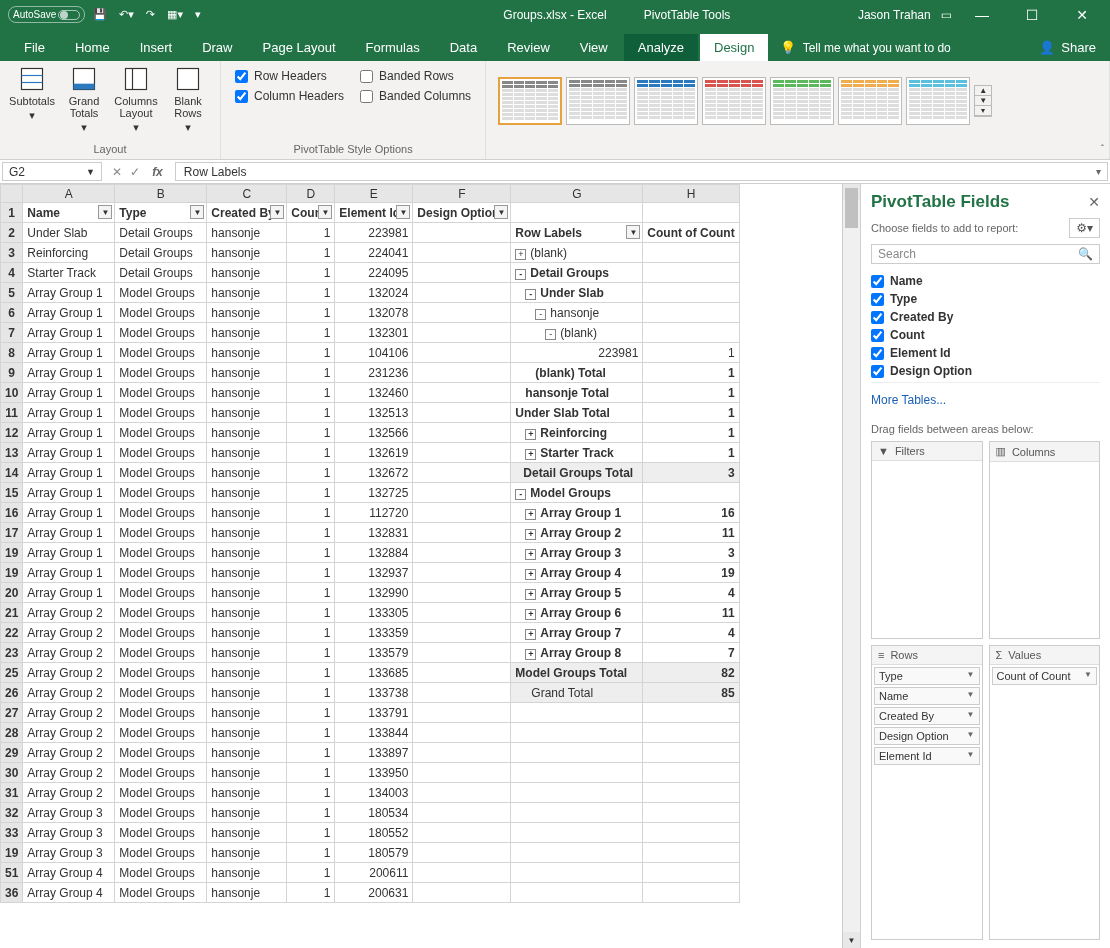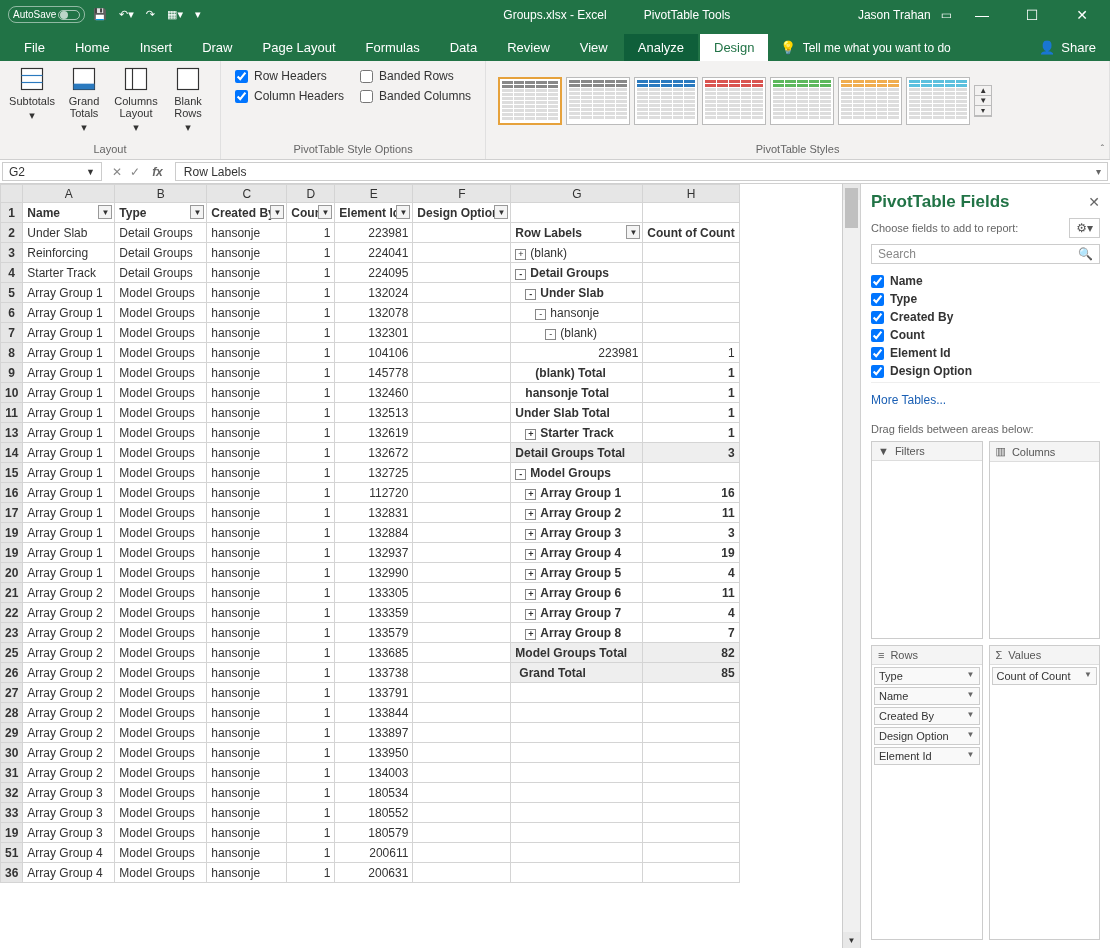--- a/index.html
+++ b/index.html
@@ -702,21 +702,20 @@
             <span style="background: rgb(221, 221, 221);"></span>
             <span style="background: rgb(221, 221, 221);"></span>
           </div>
         </div>
       <div class="gallery-btns">
         <div>▲</div>
         <div>▼</div>
         <div>▾</div>
       </div>
     </div>
-    <div class="label">PivotTable Styles</div>
   </div>
   <div class="collapse-rb">ˆ</div>
 </div>
 
 <div class="namebox-row">
   <div class="namebox">
     <span>G2</span>
     <span style="font-size:9px">▼</span>
   </div>
   <div class="fx-btns">
@@ -833,21 +832,21 @@
               <td></td>
               <td style="padding-left:44px;text-align:right;">223981</td>
               <td class="num" style="">1</td>
             </tr>
             <tr>
               <th class="rowhead">9</th>
               <td>Array Group 1</td>
               <td>Model Groups</td>
               <td>hansonje</td>
               <td class="num">1</td>
-              <td class="num">145778</td>
+              <td class="num">231236</td>
               <td></td>
               <td style="padding-left:24px;font-weight:bold;">(blank) Total</td>
               <td class="num" style="font-weight:bold;">1</td>
             </tr>
             <tr>
               <th class="rowhead">10</th>
               <td>Array Group 1</td>
               <td>Model Groups</td>
               <td>hansonje</td>
               <td class="num">1</td>
@@ -861,39 +860,50 @@
               <td>Array Group 1</td>
               <td>Model Groups</td>
               <td>hansonje</td>
               <td class="num">1</td>
               <td class="num">132513</td>
               <td></td>
               <td style="padding-left:4px;font-weight:bold;">Under Slab Total</td>
               <td class="num" style="font-weight:bold;">1</td>
             </tr>
             <tr>
+              <th class="rowhead">12</th>
+              <td>Array Group 1</td>
+              <td>Model Groups</td>
+              <td>hansonje</td>
+              <td class="num">1</td>
+              <td class="num">132566</td>
+              <td></td>
+              <td style="padding-left:14px;font-weight:bold;"><span class="exp">+</span>Reinforcing</td>
+              <td class="num" style="font-weight:bold;">1</td>
+            </tr>
+            <tr>
               <th class="rowhead">13</th>
               <td>Array Group 1</td>
               <td>Model Groups</td>
               <td>hansonje</td>
               <td class="num">1</td>
               <td class="num">132619</td>
               <td></td>
               <td style="padding-left:14px;font-weight:bold;"><span class="exp">+</span>Starter Track</td>
               <td class="num" style="font-weight:bold;">1</td>
             </tr>
             <tr>
               <th class="rowhead">14</th>
               <td>Array Group 1</td>
               <td>Model Groups</td>
               <td>hansonje</td>
               <td class="num">1</td>
               <td class="num">132672</td>
               <td></td>
-              <td style="padding-left:4px;font-weight:bold;background:#eee;">Detail Groups Total</td>
+              <td style="padding-left:12px;font-weight:bold;background:#eee;">Detail Groups Total</td>
               <td class="num" style="font-weight:bold;background:#eee;">3</td>
             </tr>
             <tr>
               <th class="rowhead">15</th>
               <td>Array Group 1</td>
               <td>Model Groups</td>
               <td>hansonje</td>
               <td class="num">1</td>
               <td class="num">132725</td>
               <td></td>
@@ -1000,21 +1010,21 @@
               <td class="num" style="font-weight:bold;background:#eee;">82</td>
             </tr>
             <tr>
               <th class="rowhead">26</th>
               <td>Array Group 2</td>
               <td>Model Groups</td>
               <td>hansonje</td>
               <td class="num">1</td>
               <td class="num">133738</td>
               <td></td>
-              <td style="padding-left:8px;font-weight:bold;background:#eee;">Grand Total</td>
+              <td style="padding-left:20px;font-weight:normal;background:#eee;">Grand Total</td>
               <td class="num" style="font-weight:bold;background:#eee;">85</td>
             </tr>
             <tr>
               <th class="rowhead">27</th>
               <td>Array Group 2</td>
               <td>Model Groups</td>
               <td>hansonje</td>
               <td class="num">1</td>
               <td class="num">133791</td>
               <td></td>

